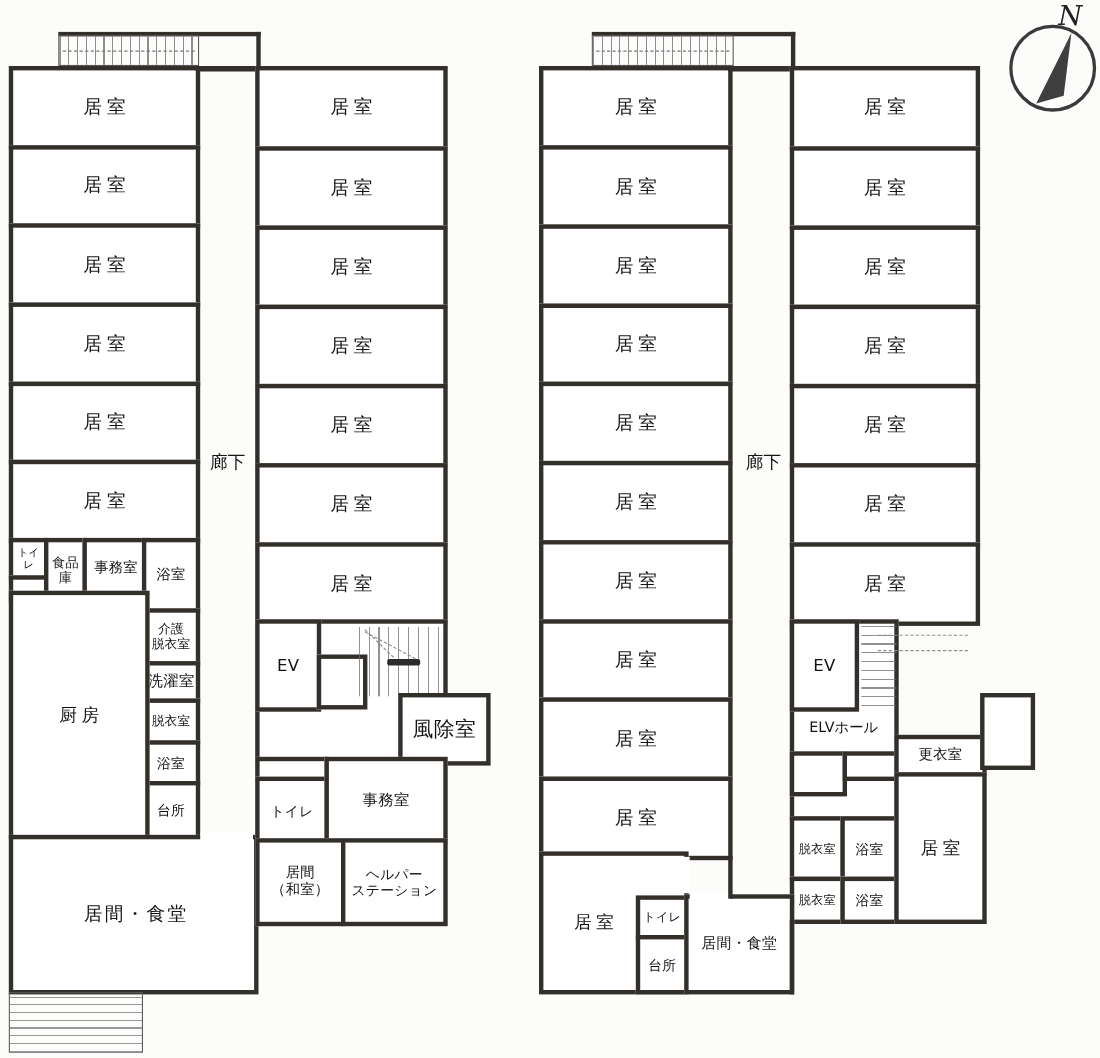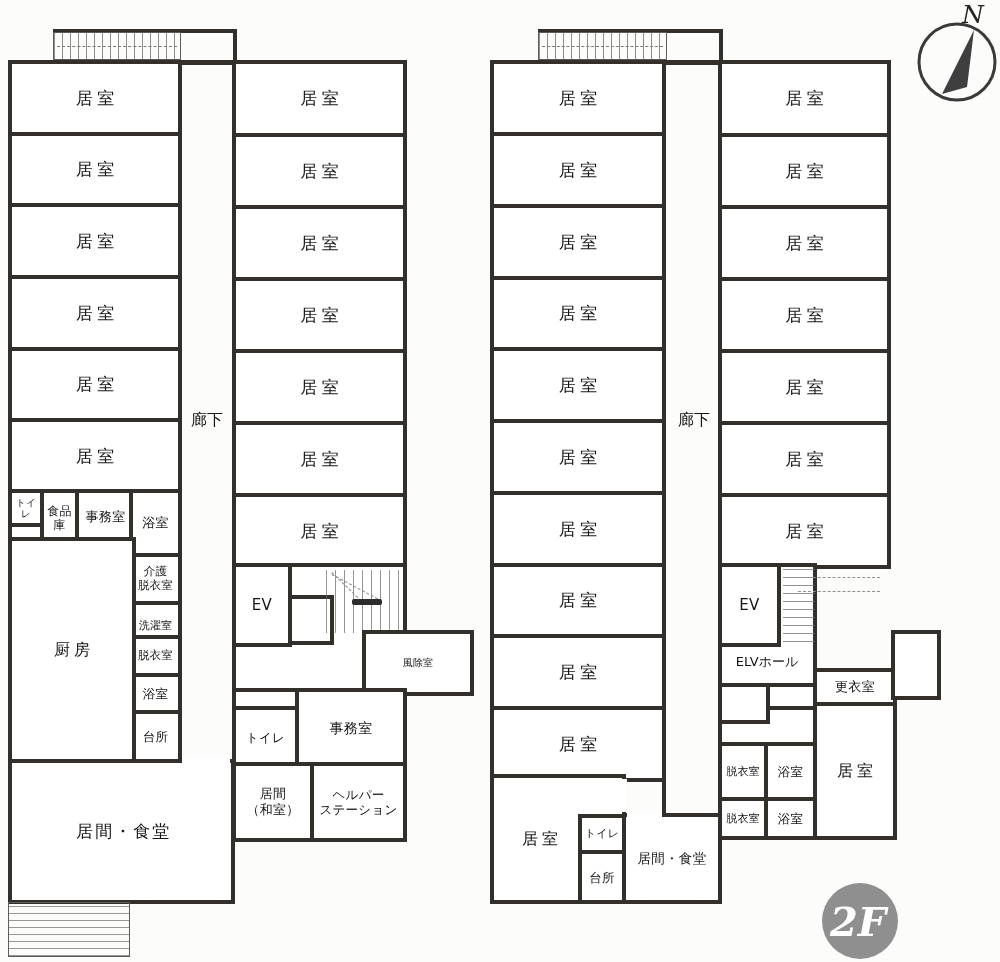--- a/index.html
+++ b/index.html
@@ -122,21 +122,21 @@
   <div class="rm" style="left:75px;top:489px;width:61px;height:56px;font-size:13px">
       <span class="tight">事務室</span>
     </div>
   <div class="rm" style="left:129px;top:489px;width:53px;height:68px;font-size:13px">
       <span class="tight">浴室</span>
     </div>
   <div class="rm" style="left:129px;top:553px;width:53px;height:52px;font-size:11.5px">
       <span class="tight">介護
 脱衣室</span>
     </div>
-  <div class="rm" style="left:129px;top:601px;width:53px;height:50px;font-size:11px">
+  <div class="rm" style="left:129px;top:601px;width:53px;height:38px;font-size:14px">
       <span class="tight">洗濯室</span>
     </div>
   <div class="rm" style="left:129px;top:635px;width:53px;height:42px;font-size:11.5px">
       <span class="tight">脱衣室</span>
     </div>
   <div class="rm" style="left:129px;top:673px;width:53px;height:41px;font-size:12.5px">
       <span class="tight">浴室</span>
     </div>
   <div class="rm" style="left:129px;top:710px;width:53px;height:53px;font-size:12.5px">
       <span class="tight">台所</span>
@@ -154,21 +154,21 @@
   <div class="rm" style="left:232px;top:563px;width:175px;height:133px"></div>
   <div class="rm" style="left:232px;top:563px;width:60px;height:84px;font-size:15px">
       <span class="tight">EV</span>
     </div>
   <div class="rm" style="left:288px;top:595px;width:46px;height:50px"></div>
   <div class="stairs-v" style="left:326px;top:570px;width:78px;height:63px">
     <div class="diag"></div>
     <div class="diag2"></div>
     <div class="bar"></div>
   </div>
-  <div class="rm" style="left:362px;top:630px;width:112px;height:66px;font-size:10px">
+  <div class="rm" style="left:362px;top:630px;width:84px;height:66px;font-size:19px">
       <span class="tight">風除室</span>
     </div>
 
   <div class="rm" style="left:232px;top:688px;width:67px;height:24px"></div>
   <div class="rm" style="left:232px;top:706px;width:67px;height:62px;font-size:12.5px">
       <span class="tight">トイレ</span>
     </div>
   <div class="rm" style="left:295px;top:688px;width:112px;height:80px;font-size:14px">
       <span class="tight">事務室</span>
     </div>
@@ -285,21 +285,20 @@
   <div class="rm" style="left:578px;top:850px;width:48px;height:54px;font-size:12.5px">
       <span class="tight">台所</span>
     </div>
   <div class="rm" style="left:622px;top:813px;width:100px;height:91px;font-size:13.5px">
       <span class="tight">居間・食堂</span>
     </div>
   <div class="patch" style="left:627px;top:812px;width:37px;height:7px"></div>
   <div class="wallseg" style="left:662px;top:778px;width:4px;height:39px"></div>
   <div class="wallseg" style="left:718px;top:836px;width:4px;height:68px"></div>
 
-  <div class="badge" style="left:822px;top:883px">2F</div>
 
   <span class="north-n" style="left:962px;top:0px">N</span>
   <svg width="100" height="100" viewBox="0 0 100 100" style="left:905px;top:8px">
     <circle cx="52" cy="54" r="38" fill="none" stroke="#3a3a3a" stroke-width="3"></circle>
     <polygon points="69,22 37,86 62,79" fill="#3f3f3f"></polygon>
   </svg>
 
 </div>
 
 </body></html>

